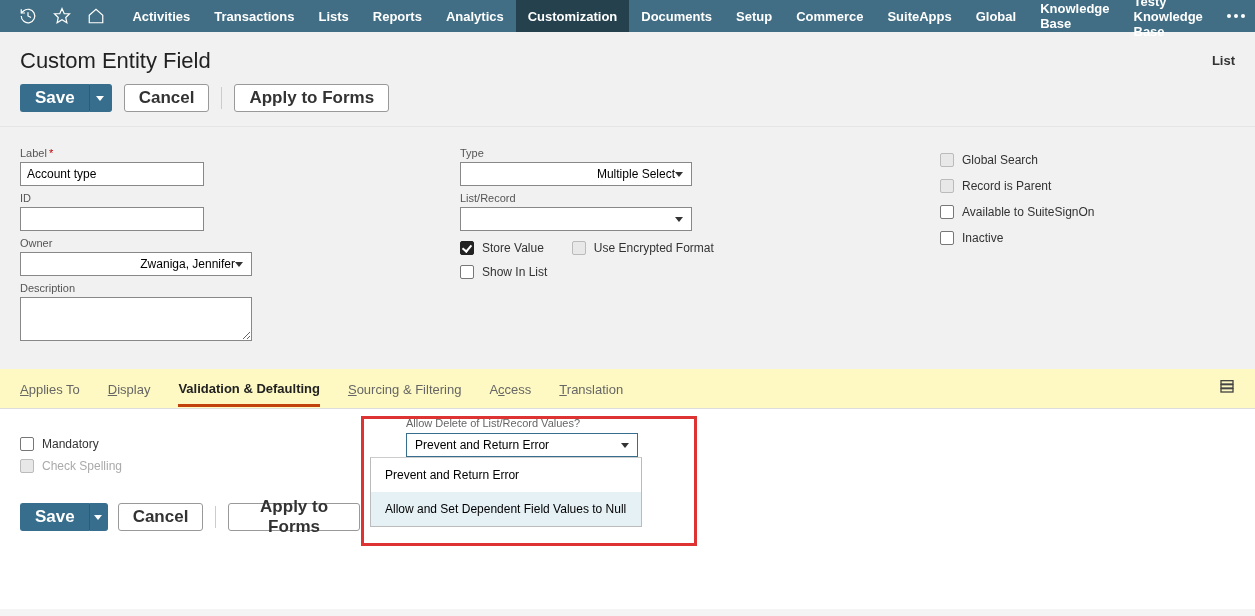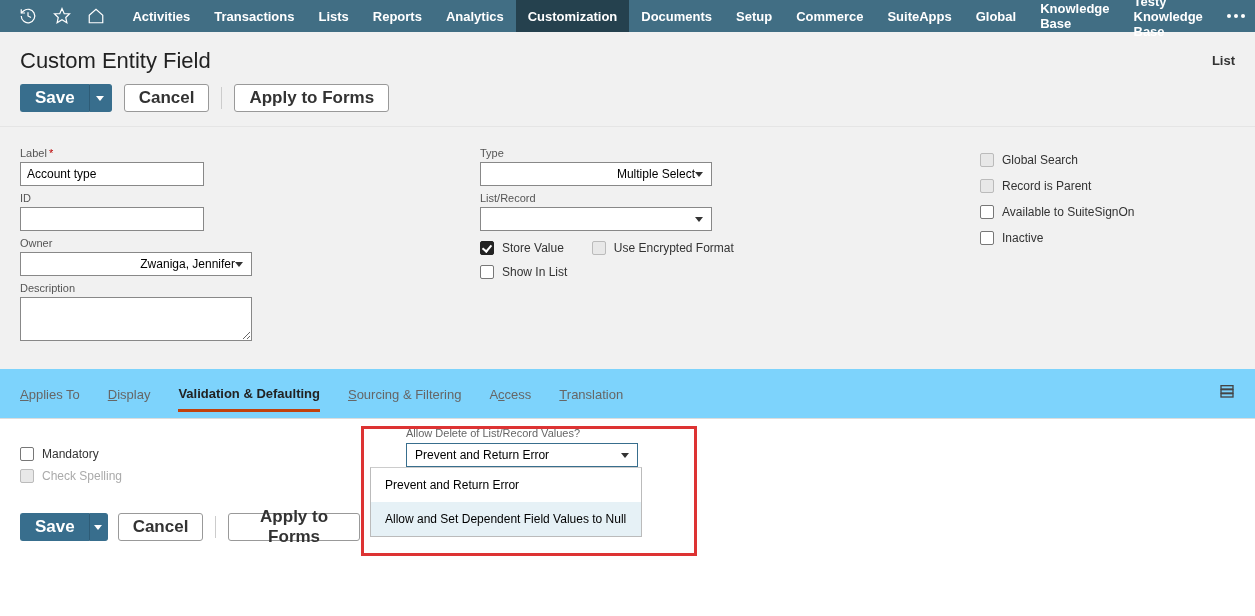--- a/index.html
+++ b/index.html
@@ -18,40 +18,40 @@
   .page-header h1 { font-size:22px; font-weight:400; color:#222; margin-bottom:10px; }
   .page-header .right { font-size:13px; font-weight:700; color:#333; padding-top:5px; }
   .btn-row { display:flex; align-items:center; gap:0; }
   .btn { border:1px solid #999; background:#fff; color:#333; font-weight:700; font-size:17px; height:28px; padding: 0 14px; border-radius:3px; cursor:pointer; display:inline-flex; align-items:center; }
   .btn.primary { background:#386e8d; color:#fff; border:1px solid #386e8d; border-top-right-radius:0; border-bottom-right-radius:0; border-right:1px solid #2e5c77;}
   .split-caret { background:#386e8d; border:1px solid #386e8d; border-left:none; width:22px; height:28px; border-top-right-radius:3px; border-bottom-right-radius:3px; display:inline-flex; align-items:center; justify-content:center; cursor:pointer; }
   .split-caret::after { content:""; border-left:4px solid transparent; border-right:4px solid transparent; border-top:5px solid #fff; }
   .btn-row .sep { width:1px; height:22px; background:#ccc; margin:0 12px; }
   .btn-row .gap { width:12px; }
   
-  .form-area { background:#f1f1f1; padding: 14px 20px 28px 20px; display:flex; gap:40px; border-top:1px solid #e5e5e5; }
+  .form-area { background:#f1f1f1; padding: 14px 20px 28px 20px; display:flex; gap:20px; border-top:1px solid #e5e5e5; }
   .col { display:flex; flex-direction:column; }
   .col1 { flex:0 0 420px; }
   .col2 { flex:0 0 330px; }
   .col3 { flex:0 0 340px; padding-left:130px; }
   .fld-label { font-size:11px; color:#555; margin-bottom:3px; margin-top:6px; }
   .fld-label .req { color:#b00; margin-left:2px; }
   .text-input { width:232px; height:24px; border:1px solid #888; background:#fff; padding:0 6px; font-size:12px; }
   .text-input.wide { width:184px; }
   .textarea { width:232px; height:44px; border:1px solid #888; background:#fff; padding:4px 6px; font-size:12px; resize:both; position:relative; }
   .select { width:232px; height:24px; border:1px solid #888; background:#fff; padding:0 6px; font-size:12px; display:flex; align-items:center; justify-content:flex-end; cursor:pointer; }
   .select::after { content:""; border-left:4px solid transparent; border-right:4px solid transparent; border-top:5px solid #333; margin-right:2px; }
   .checkbox-row { display:flex; align-items:center; gap:8px; margin-top:10px; font-size:12px; color:#333; }
   .cb { width:14px; height:14px; border:1px solid #777; border-radius:2px; background:#fff; display:inline-flex; align-items:center; justify-content:center; cursor:pointer; flex-shrink:0; }
   .cb.checked { background:#222; border-color:#222; }
   .cb.checked::after { content:""; width:4px; height:7px; border:2px solid #fff; border-top:none; border-left:none; transform:rotate(40deg); margin-bottom:2px; }
   .cb.disabled { background:#e8e8e8; border-color:#bbb; }
   .col3 .checkbox-row { margin-top:12px; }
   
-  .tabs { background:#7dd3fc; border-bottom:1px solid #ddd; padding:0 20px; display:flex; align-items:center; height:50px; position:relative; }
+  .tabs { background:#fef9c3; border-bottom:1px solid #ddd; padding:0 20px; display:flex; align-items:center; height:40px; position:relative; }
   .tab { margin-right:28px; font-size:13px; color:#666; cursor:pointer; padding:11px 0 9px 0; }
   .tab u { text-decoration:underline; text-underline-offset:1px; }
   .tab.active { color:#222; font-weight:700; border-bottom:3px solid #c2410c; padding-bottom:8px; }
   .tabs .tab-icon { position:absolute; right:20px; font-size:18px; color:#666; cursor:pointer; }
   .tabs .tab-icon svg { width:16px; height:16px; }
   
   .tab-body { background:#fff; padding:20px 20px 40px 20px; min-height:200px; position:relative; }
   .tab-inner { display:flex; }
   .leftblock { width:340px; }
   .leftblock .checkbox-row { margin-top:8px; margin-bottom:6px; }

